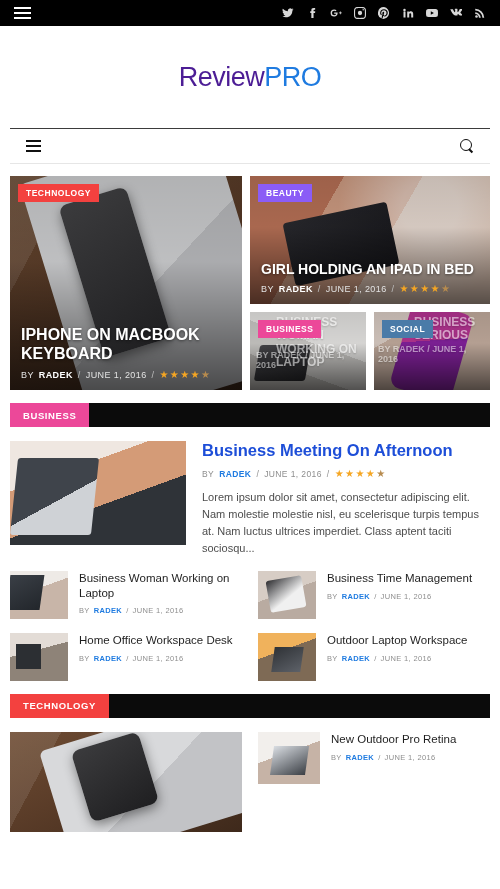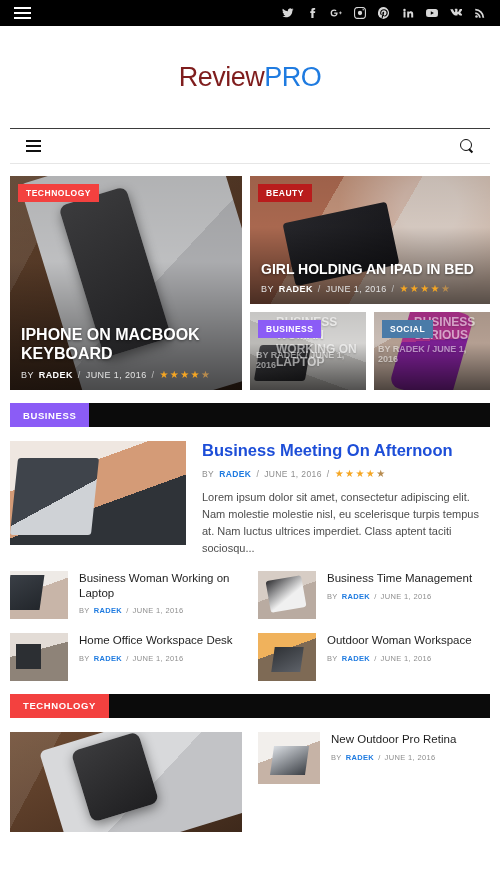--- a/index.html
+++ b/index.html
@@ -25,21 +25,21 @@
     width: 13px; height: 13px;
   }
   .social .si svg { width: 12px; height: 12px; fill: #d8d8d8; }
 
   
   .logo-wrap {
     height: 102px; display: flex; align-items: center; justify-content: center;
     background: #fff;
   }
   .logo { font-size: 27px; letter-spacing: -0.5px; font-weight: 400; }
-  .logo .a { color: #7f1d1d; }
+  .logo .a { color: #4c1d95; }
   .logo .b { color: #1f7be0; }
 
   
   .navbar {
     border-top: 1px solid #3b3b3b;
     border-bottom: 1px solid #e6e6e6;
     height: 36px; display: flex; align-items: center;
     justify-content: space-between; padding: 0 16px;
     margin: 0 10px;
   }
@@ -66,22 +66,22 @@
   .tile .shade {
     position: absolute; inset: 0;
     background: linear-gradient(to bottom, rgba(0,0,0,.18) 0%, rgba(0,0,0,.12) 40%, rgba(0,0,0,.62) 100%);
   }
   .badge {
     position: absolute; top: 8px; left: 8px; z-index: 4;
     color: #fff; font-size: 8.5px; font-weight: 700; letter-spacing: .5px;
     padding: 4px 8px;
   }
   .bg-red { background: #f3413f; }
-  .bg-orange { background: #b91c1c; }
-  .bg-blue { background: #8b5cf6; }
+  .bg-orange { background: #8b5cf6; }
+  .bg-blue { background: #ec4899; }
   .bg-slate { background: #4a7ba8; }
 
   .tile-body {
     position: absolute; left: 0; right: 0; bottom: 0; z-index: 3;
     padding: 9px 11px 10px 11px; color: #fff;
   }
   .tile-title {
     font-size: 16px; font-weight: 700; line-height: 1.15;
     text-transform: uppercase; text-shadow: 0 1px 3px rgba(0,0,0,.5);
   }
@@ -452,21 +452,21 @@
         <span>JUNE 1, 2016</span>
       </div>
     </div>
   </div>
 
   <div class="sm-item">
     <div class="sm-thumb">
         <div class="ph-outdoor"></div>
       </div>
     <div>
-      <div class="sm-title">Outdoor Woman Workspace</div>
+      <div class="sm-title">Outdoor Laptop Workspace</div>
       <div class="sm-meta">
         <span>BY</span>
         <span class="au">RADEK</span>
         <span>/</span>
         <span>JUNE 1, 2016</span>
       </div>
     </div>
   </div>
 </div>
 

